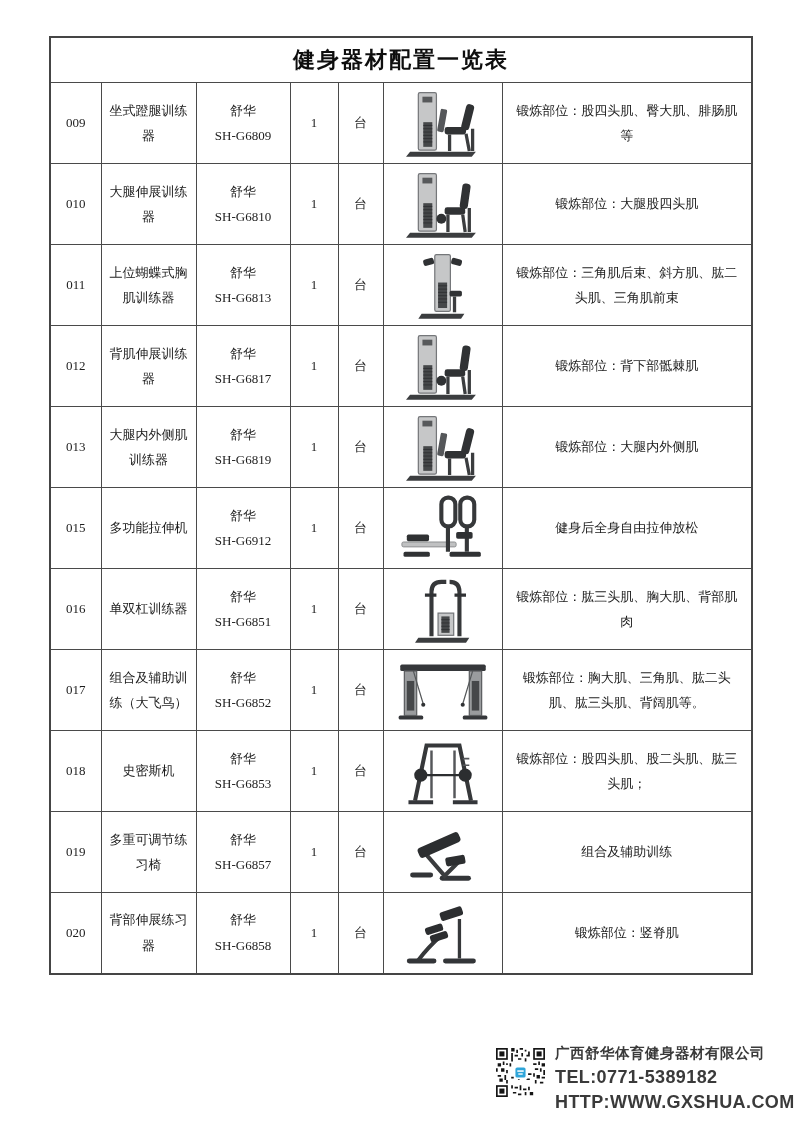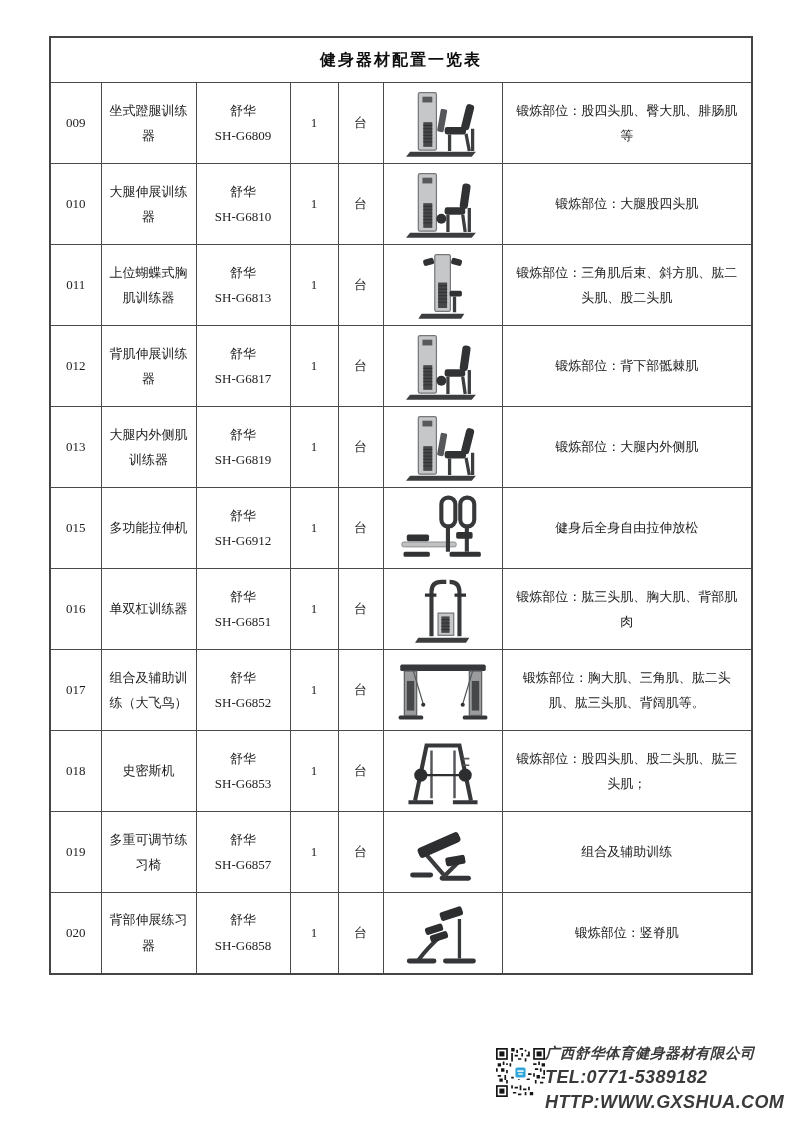--- a/index.html
+++ b/index.html
@@ -11,40 +11,40 @@
   .sheet{position:absolute;left:49px;top:36px;}
   table.cfg{
     border-collapse:collapse;table-layout:fixed;width:702px;
     border:2px solid #454545;
   }
   table.cfg th,table.cfg td{
     border:1px solid #4a4a4a;text-align:center;vertical-align:middle;
     overflow:hidden;
   }
   .title-cell{
-    height:42px;font-size:16px;font-weight:bold;color:#0e0e0e;
+    height:42px;font-size:22px;font-weight:bold;color:#0e0e0e;
     letter-spacing:2px;
   }
   tr.head-row th{height:26px;font-size:13.5px;font-weight:bold;color:#141414;padding:0;}
   tbody tr{height:81px;}
   td.c-no{font-size:13px;}
   td.c-name{font-size:13px;line-height:1.95;padding:2px 3px;}
   td.c-model{font-size:13px;line-height:1.95;padding:2px 0;}
   td.c-model .line{display:block;}
   td.c-qty,td.c-unit{font-size:13px;}
   td.c-img{padding:2px;}
   .equip{width:104px;height:74px;display:block;margin:0 auto;}
   td.c-remark{text-align:left;font-size:13px;line-height:1.95;padding:4px 11px;}
   
   .watermark{
     position:absolute;left:496px;top:1044px;display:flex;align-items:flex-start;
     font-family:"Liberation Sans","DejaVu Sans",sans-serif;color:#3a3a3a;
   }
   .qr{width:49px;height:49px;margin-top:4px;flex:0 0 auto;}
-  .wm-text{font-style:italic;}
+  .wm-text{margin-left:10px;}
   .wm-company{font-size:14.5px;font-weight:bold;white-space:nowrap;letter-spacing:0.5px;}
   .wm-tel,.wm-url{font-size:18px;font-weight:bold;margin-top:4px;white-space:nowrap;letter-spacing:0.4px;}
   .defs-hidden{position:absolute;width:0;height:0;overflow:hidden;}
 </style>
 </head>
 <body>
 
 <svg class="defs-hidden" aria-hidden="true">
   <defs>
     <symbol id="sym-a" viewBox="0 0 120 90">
@@ -205,21 +205,21 @@
             <span class="line">舒华</span>
             <span class="line">SH-G6813</span>
           </td>
         <td class="c-qty">1</td>
         <td class="c-unit">台</td>
         <td class="c-img">
             <svg class="equip" viewBox="0 0 120 90">
               <use href="#sym-tower"></use>
             </svg>
           </td>
-        <td class="c-remark">锻炼部位：三角肌后束、斜方肌、肱二头肌、股二头肌</td>
+        <td class="c-remark">锻炼部位：三角肌后束、斜方肌、肱二头肌、三角肌前束</td>
       </tr>
       <tr>
         <td class="c-no">012</td>
         <td class="c-name">背肌伸展训练器</td>
         <td class="c-model">
             <span class="line">舒华</span>
             <span class="line">SH-G6817</span>
           </td>
         <td class="c-qty">1</td>
         <td class="c-unit">台</td>

